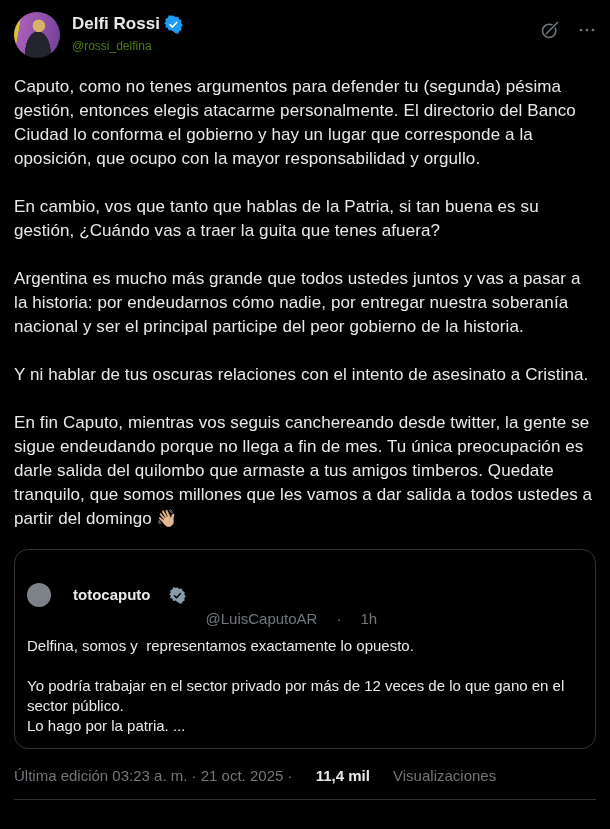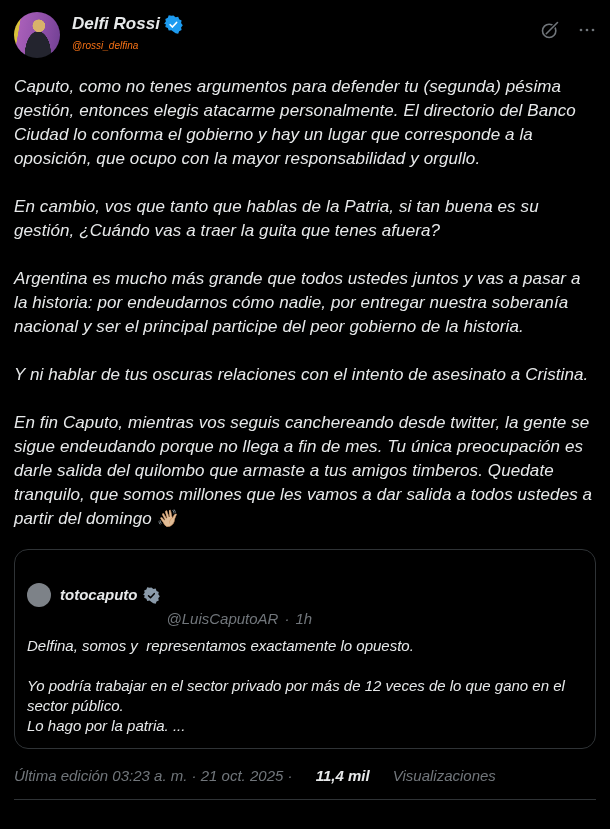--- a/index.html
+++ b/index.html
@@ -9,21 +9,20 @@
   }
   .page {
     width: 610px;
     height: 829px;
     background: #000000;
     overflow: hidden;
     position: relative;
   }
   .tweet {
     padding: 12px 14px 17px 14px;
-    font-style: italic;
   }
   
   .tweet-header {
     display: flex;
     align-items: flex-start;
   }
   .avatar {
     width: 46px;
     height: 46px;
     border-radius: 50%;
@@ -46,22 +45,22 @@
   }
   .display-name {
     color: #e7e9ea;
     font-weight: bold;
     font-size: 17px;
     line-height: 20px;
     cursor: pointer;
   }
   .verified-badge svg { display: block; }
   .handle {
-    color: #f97316;
-    font-size: 10px;
+    color: #4d7c0f;
+    font-size: 12px;
     line-height: 20px;
     margin-top: 2px;
     cursor: pointer;
   }
   .header-actions {
     display: flex;
     align-items: center;
     gap: 18px;
     padding-top: 8px;
   }
@@ -79,21 +78,21 @@
   .quote-card {
     margin-top: 18px;
     border: 1px solid #2f3336;
     border-radius: 14px;
     padding: 11px 12px 12px 12px;
     cursor: pointer;
   }
   .quote-header {
     display: flex;
     align-items: center;
-    gap: 6px;
+    gap: 19px;
   }
   .quote-avatar {
     width: 24px;
     height: 24px;
     border-radius: 50%;
     flex: 0 0 24px;
     margin-right: 3px;
     background:
       radial-gradient(circle at 50% 30%, #c7bdb2 0 26%, rgba(0,0,0,0) 27%),
       radial-gradient(ellipse at 50% 95%, #35383d 0 45%, rgba(0,0,0,0) 46%),

